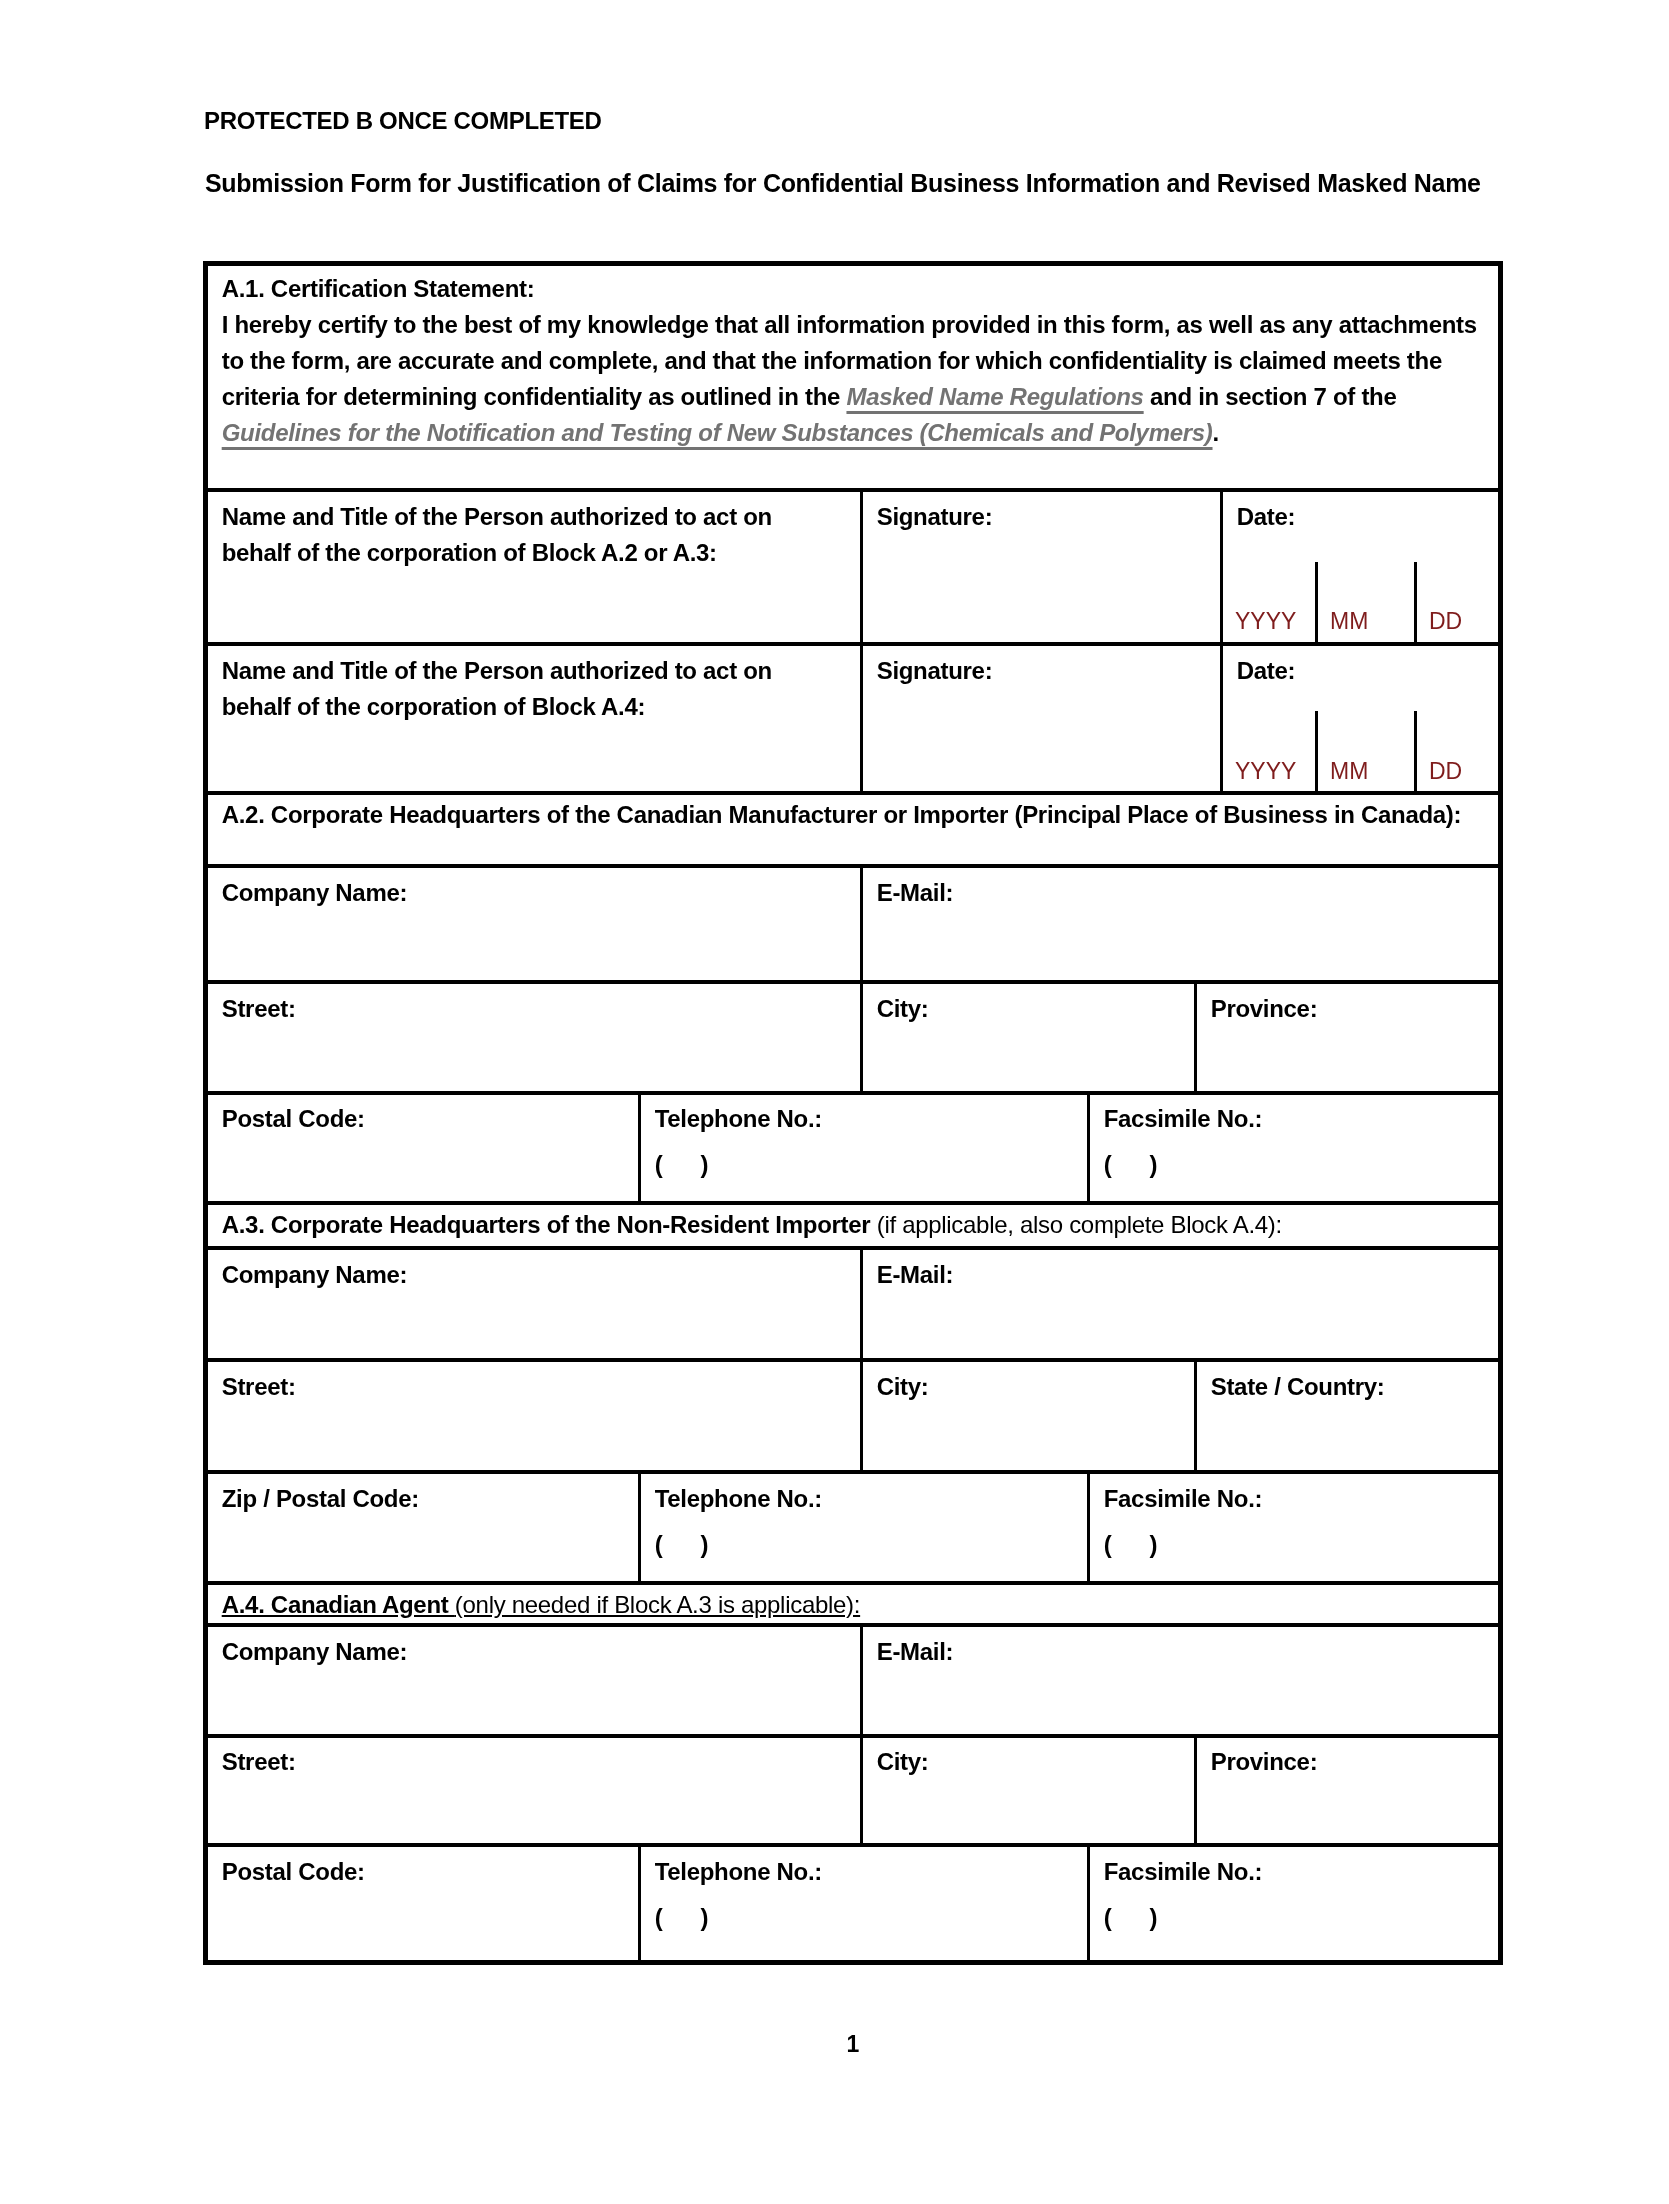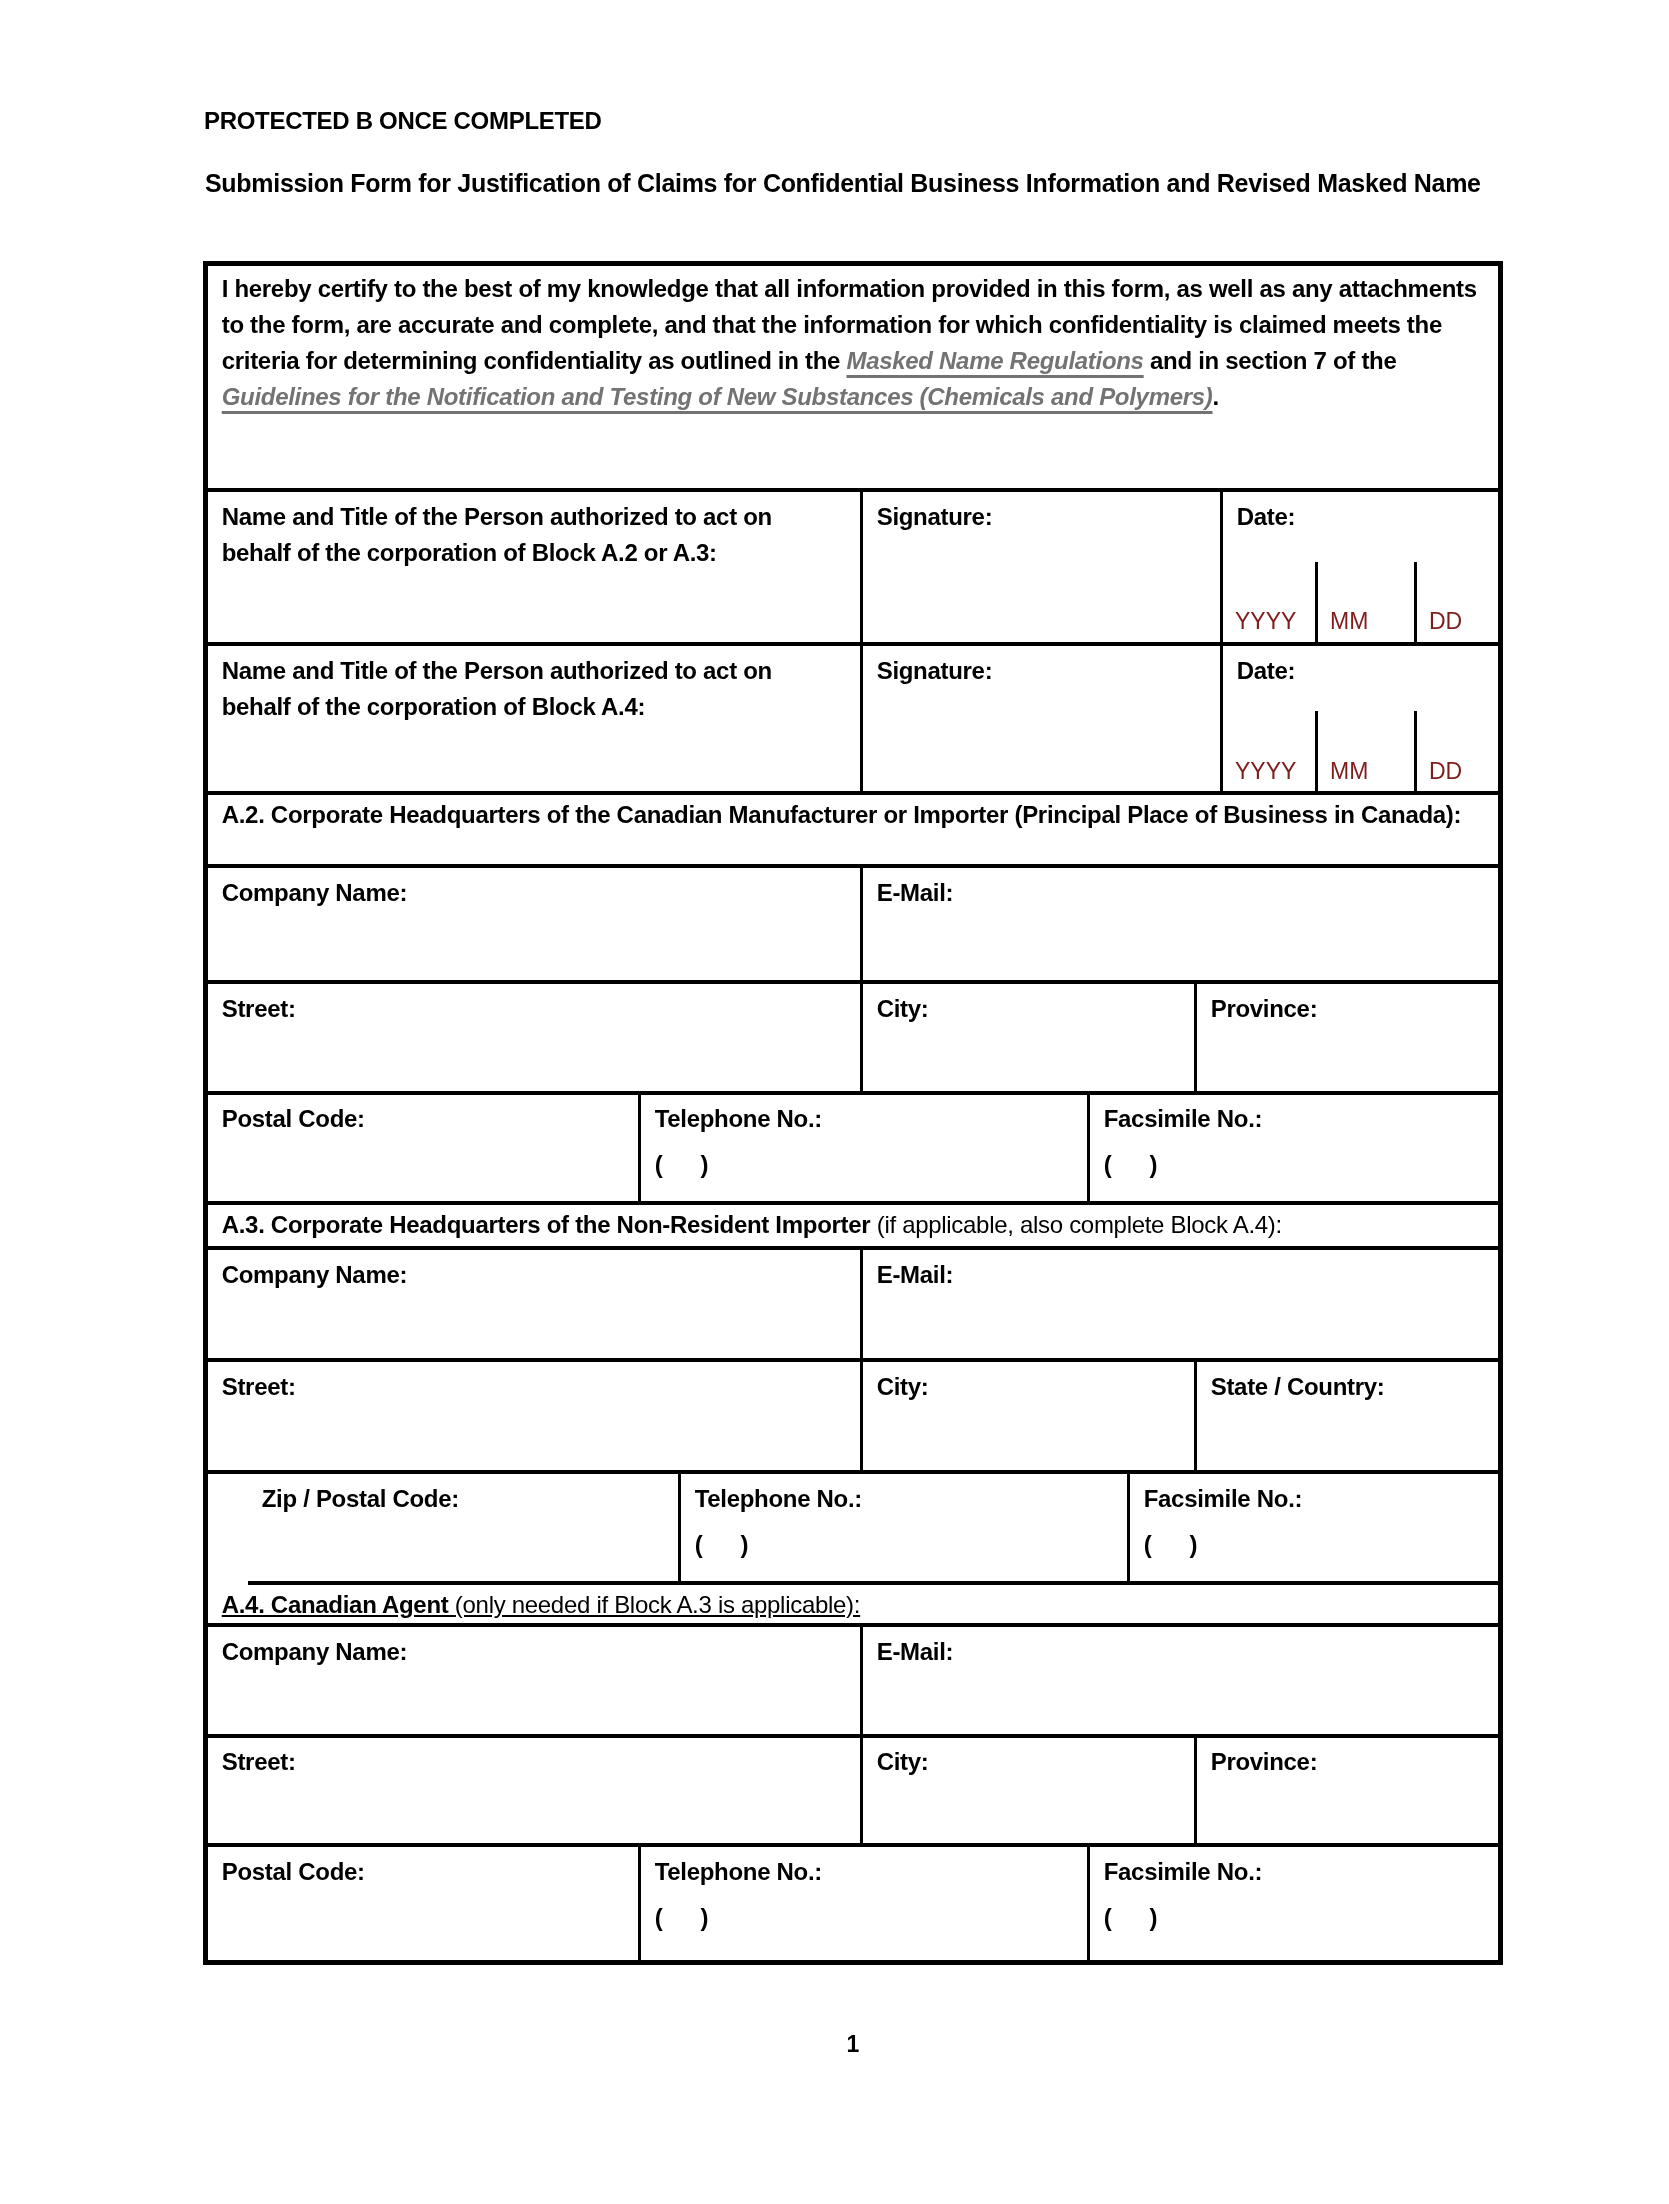--- a/index.html
+++ b/index.html
@@ -41,21 +41,21 @@
   .r1  { height: 227px; padding: 5.1px 13.7px; }
   .r2  { height: 154px; }
   .r3  { height: 150px; }
   .r4  { height: 73px;  }
   .r5  { height: 116px; }
   .r6  { height: 111px; }
   .r7  { height: 111px; }
   .r8  { height: 45px;  }
   .r9  { height: 112px; }
   .r10 { height: 113px; }
-  .r11 { height: 111px; margin-left: 40px; }
+  .r11 { height: 111px; }
   .r12 { height: 42px; text-decoration: underline;  }
   .r13 { height: 111px; }
   .r14 { height: 110px; }
   .r15 { height: 113px; }
 
   .w762 { width: 652px; }
   .w420 { width: 360px; }
   .w390 { width: 334px; }
   .w502 { width: 430px; }
   .w525 { width: 449px; }
@@ -100,20 +100,21 @@
 <body>
 
 <div class="page">
 
   <div class="protected">PROTECTED B ONCE COMPLETED</div>
   <div class="title">Submission Form for Justification of Claims for Confidential Business Information and Revised Masked Name</div>
 
   <div class="form-table">
 
     <div class="row r1">
+      <div class="a1-heading">A.1. Certification Statement:</div>
       <div class="a1-statement"><span>I hereby certify to the best of my knowledge that all information provided in this form, as well as any attachments to the form, are accurate and complete, and that the information for which confidentiality is claimed meets the criteria for determining confidentiality as outlined in the </span><span class="doc-link">Masked Name Regulations</span><span> and in section 7 of the </span><span class="doc-link">Guidelines for the Notification and Testing of New Substances (Chemicals and Polymers)</span><span>.</span></div>
     </div>
 
     <div class="row r2 cols">
       <div class="cell w762">
         <span class="lbl">Name and Title of the Person authorized to act on behalf of the corporation of Block A.2 or A.3:</span>
       </div>
       <div class="cell w420 bl">
         <span class="lbl">Signature:</span>
       </div>

